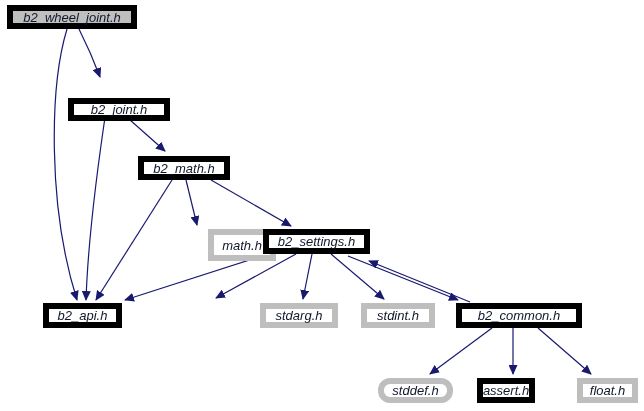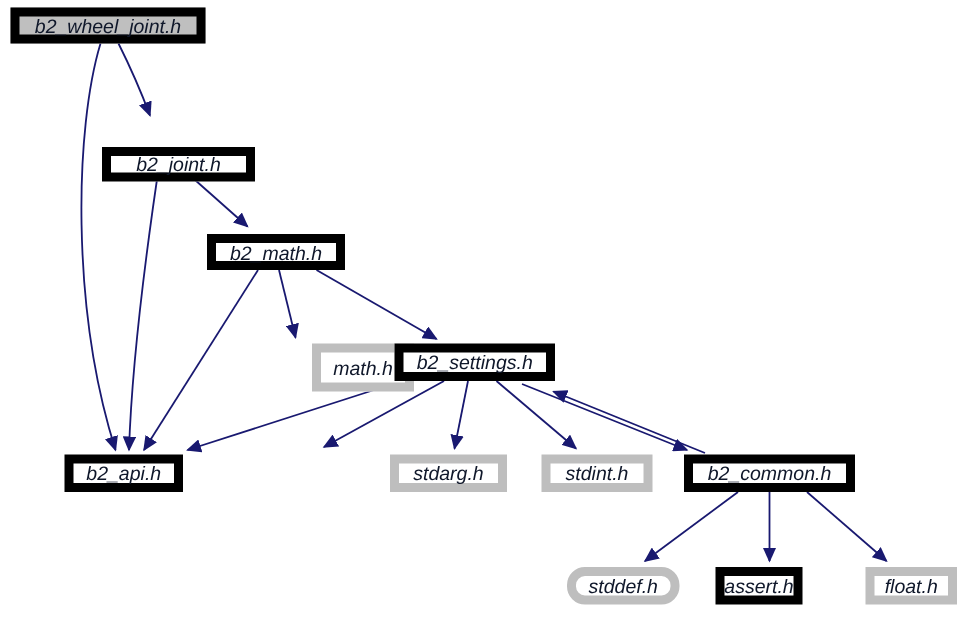--- a/index.html
+++ b/index.html
@@ -66,21 +66,21 @@
 
   <div class="node" style="left:263px;top:229px;width:107px;height:25px;">b2_settings.h</div>
 
   <div class="node" style="left:43px;top:303px;width:79px;height:25px;">b2_api.h</div>
 
 
   <div class="node external" style="left:260px;top:303px;width:78px;height:25px;text-align:center;">stdarg.h</div>
 
   <div class="node external" style="left:361px;top:303px;width:74px;height:25px;">stdint.h</div>
 
-  <div class="node" style="left:456px;top:303px;width:114px;height:25px;">b2_common.h</div>
+  <div class="node" style="left:456px;top:303px;width:126px;height:25px;">b2_common.h</div>
 
   <div class="node external" style="left:378px;top:378px;width:75px;height:25px;border-radius:12px;">stddef.h</div>
 
   <div class="node" style="left:477px;top:378px;width:58px;height:25px;">assert.h</div>
 
   <div class="node external" style="left:577px;top:378px;width:61px;height:25px;text-align:center;">float.h</div>
 
 </div>
 
 </body></html>

